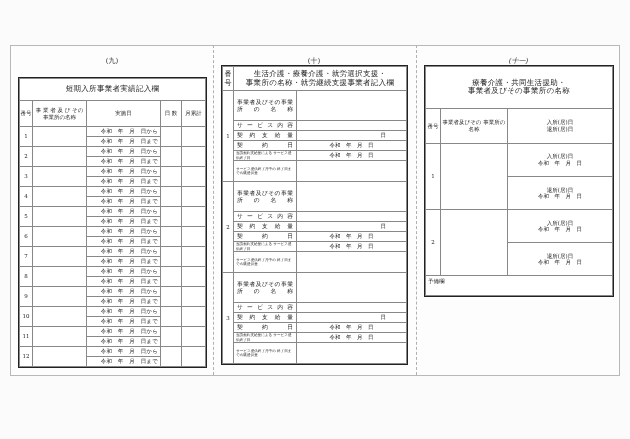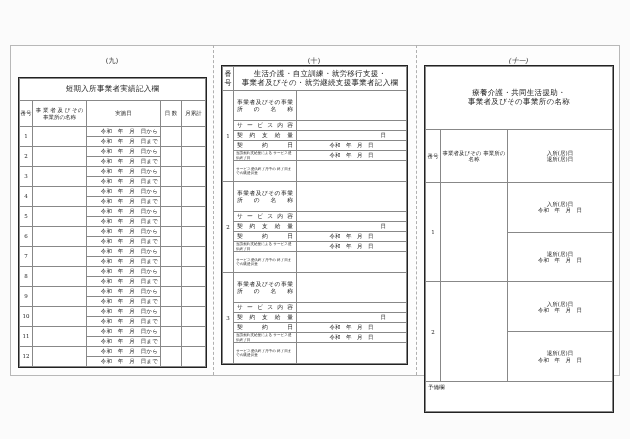--- a/index.html
+++ b/index.html
@@ -184,22 +184,22 @@
 <table class="outer" style="left:222px; top:66px; width:184px;">
   <colgroup>
       <col style="width:11px">
       <col style="width:63px">
       <col style="width:110px">
     </colgroup>
   <tbody>
       <tr style="height:24px">
     <td class="hdr wrap" style="font-size:7px">番号</td>
     <td colspan="2" class="title">
-      <div>生活介護・自立訓練・就労移行支援・</div>
-      <div>事業者及びその・就労継続支援事業者記入欄</div>
+      <div>生活介護・療養介護・就労選択支援・</div>
+      <div>事業所の名称・就労継続支援事業者記入欄</div>
     </td>
   </tr>
   </tbody>
     <tbody id="p10-body">
       <tr class="thick-top" style="height: 30px;">
         <td rowspan="6" class="num">1</td>
         <td class="lbl wrap">事業者及びその事業所の名称</td>
         <td class=""></td>
       </tr>
       <tr style="height: 10px;">
@@ -269,21 +269,21 @@
         <td class="">令和　年　月　日</td>
       </tr>
       <tr style="height: 21px;">
         <td class="lbl-sm wrap">サービス提供終了月中の 終了日までの既提供量</td>
         <td class=""></td>
       </tr>
     </tbody>
 </table>
 
 <div class="panel-label" style="left:425px; width:187px; top:56px;font-style:italic;">(十一)</div>
-<table class="outer" style="left:425px; top:66px; width:187px; height:346px;">
+<table class="outer" style="left:425px; top:66px; width:187px; height:230px;">
   <colgroup>
       <col style="width:15px">
       <col style="width:67px">
       <col style="width:105px">
     </colgroup>
   <tbody>
       <tr style="height:24px">
         <td colspan="3" class="title">
     <div>療養介護・共同生活援助・</div>
     <div>事業者及びその事業所の名称</div>

